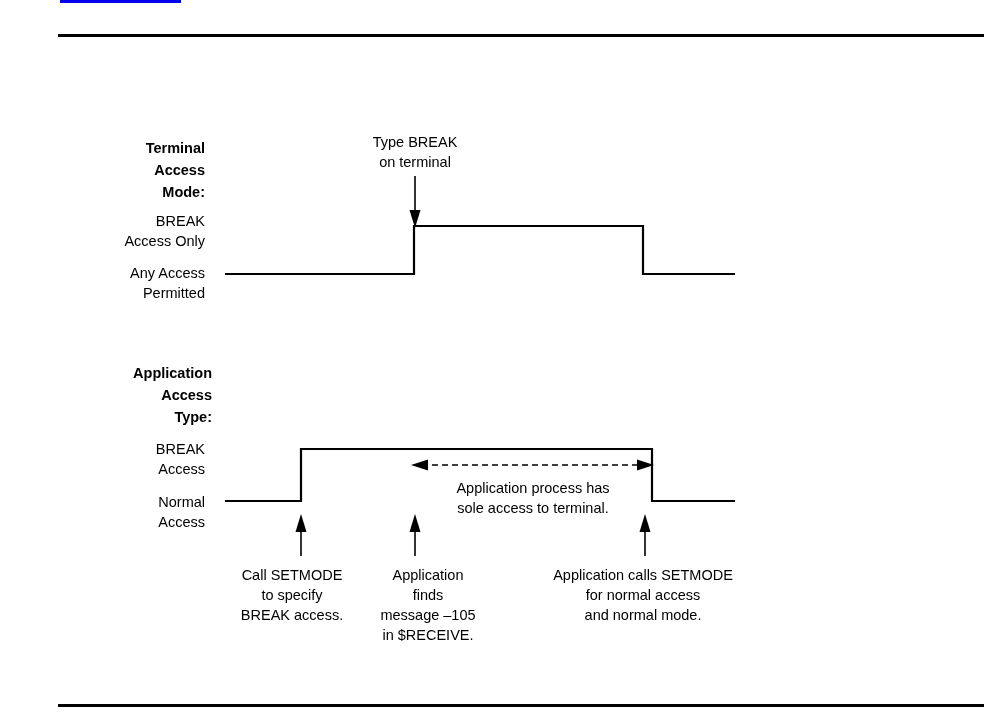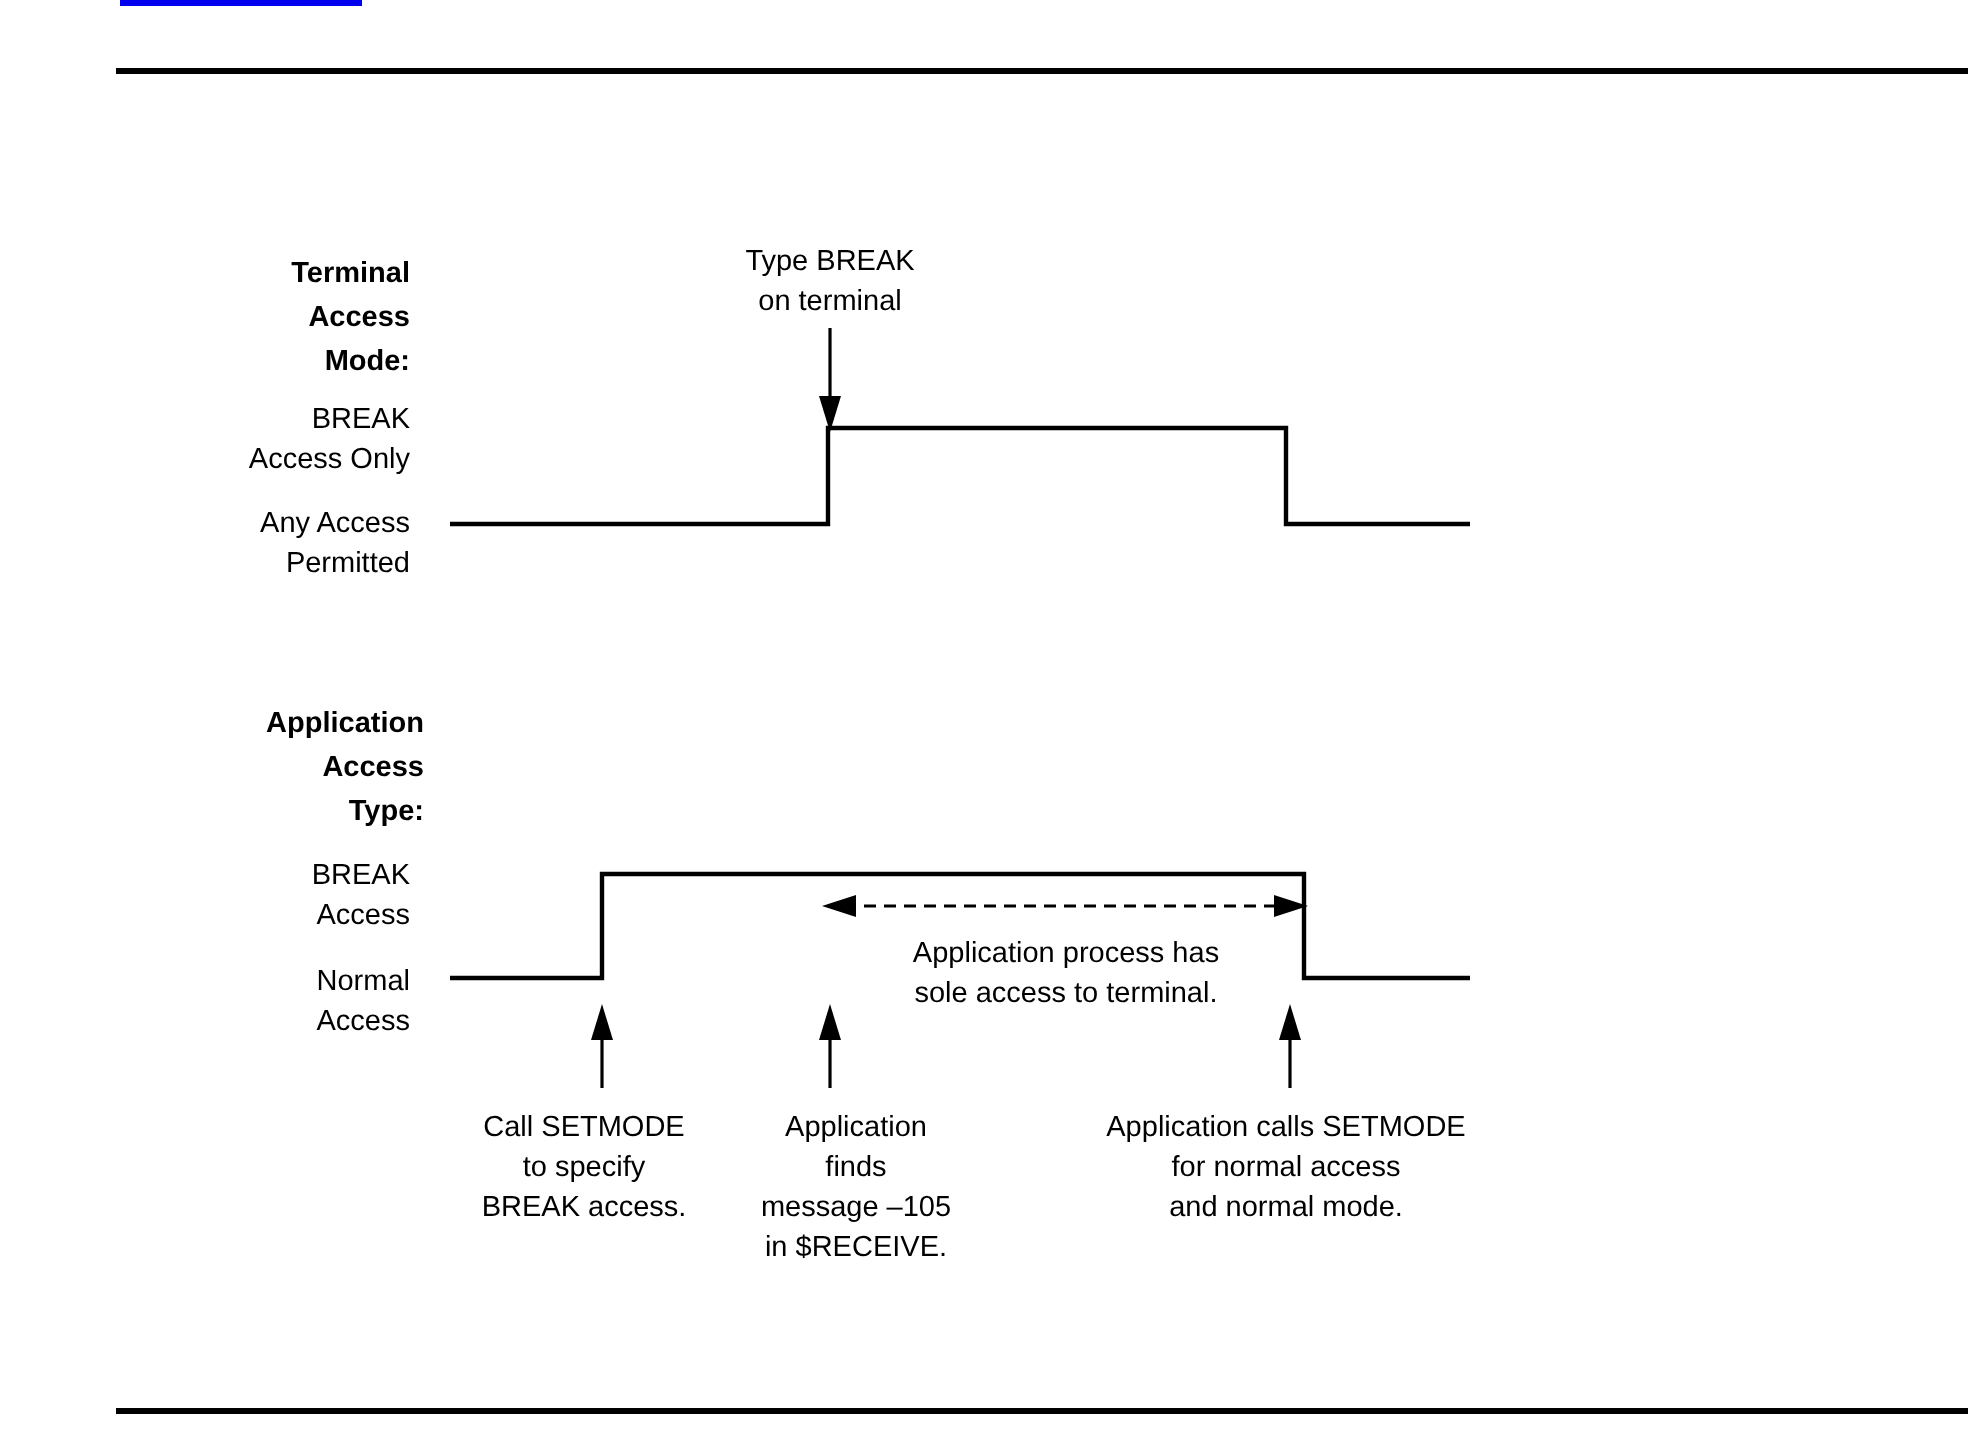--- a/index.html
+++ b/index.html
@@ -41,21 +41,21 @@
     width: 926px;
   }
   .rule-bottom {
     left: 58px;
     top: 704px;
     width: 926px;
   }
   #figure {
     position: absolute;
     left: 0;
-    top: 44px;
+    top: 56px;
     width: 931px;
     height: 660px;
   }
   svg { display: block; }
   text {
     font-family: "Liberation Sans", sans-serif;
     fill: #000000;
   }
   .lbl-bold {
     font-size: 14.5px;

